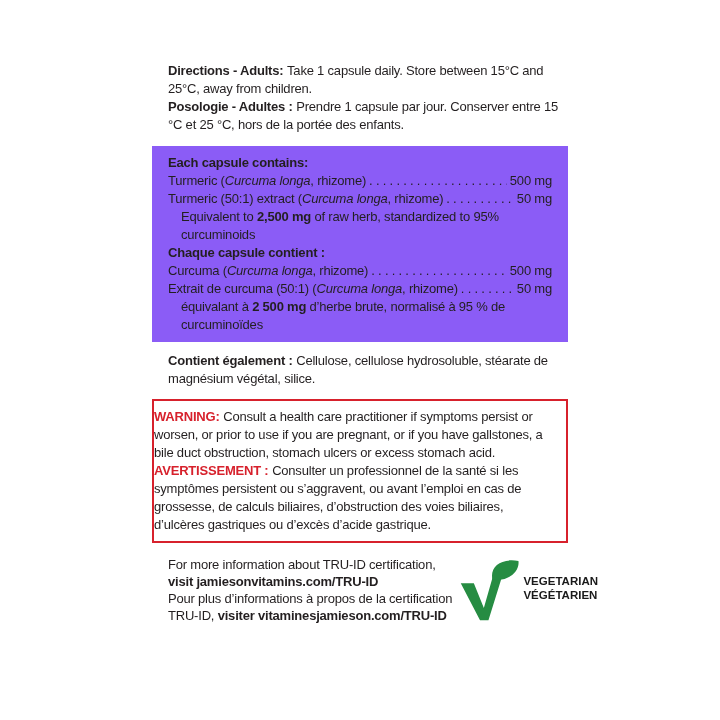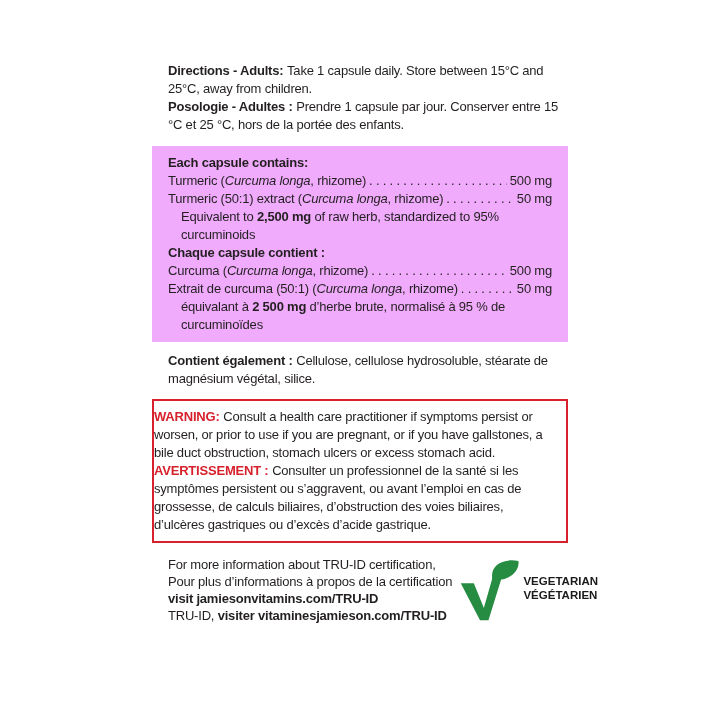--- a/index.html
+++ b/index.html
@@ -22,21 +22,21 @@
     width: 416px;
   }
   p { margin: 0; }
   b { font-weight: bold; }
   i { font-style: italic; }
   .lbl { font-weight: bold; margin-right: 0.28em; }
   .pad { padding-left: 16px; padding-right: 2px; }
 
   
   .capsule-box {
-    background: #f0abfc;
+    background: #8b5cf6;
     margin-top: 12px;
     padding: 8px 16px 8px 16px;
   }
   .hd { font-weight: bold; }
   .row { display: flex; align-items: baseline; white-space: nowrap; line-height: 18px; }
   .row .nm { flex: 0 0 auto; }
   .row .dots { flex: 1 1 auto; overflow: hidden; margin: 0 3px; }
   .row .val { flex: 0 0 auto; }
   .sub { padding-left: 13px; }
 
@@ -122,22 +122,22 @@
     </section>
 
     <section class="warning-box">
       <p><span class="lbl red">WARNING:</span><span>Consult a health care practitioner if symptoms persist or worsen, or prior to use if you are pregnant, or if you have gallstones, a bile duct obstruction, stomach ulcers or excess stomach acid.</span></p>
       <p><span class="lbl red">AVERTISSEMENT :</span><span>Consulter un professionnel de la santé si les symptômes persistent ou s’aggravent, ou avant l’emploi en cas de grossesse, de calculs biliaires, d’obstruction des voies biliaires, d’ulcères gastriques ou d’excès d’acide gastrique.</span></p>
     </section>
 
     <section class="footer">
       <div class="footer-text">
         <p>For more information about TRU-ID certification,</p>
+        <p><b>visit jamiesonvitamins.com/TRU-ID</b></p>
         <p>Pour plus d’informations à propos de la certification</p>
-        <p><b>visit jamiesonvitamins.com/TRU-ID</b></p>
         <p><span>TRU-ID, </span><b>visiter vitaminesjamieson.com/TRU-ID</b></p>
       </div>
 
       <div class="veg-logo">
         <span>
           <svg width="60" height="66" viewBox="0 0 78 80" aria-hidden="true">
             <path fill="#268c42" d="M1 30 L18 30 L31 62 L45 13 L56 17 L37 78 L26 78 Z"></path>
             <path fill="#268c42" d="M42 24 C39 8 54 -3 76 1 C78 16 61 28 45 25 C43 25 42 25 42 24 Z"></path>
           </svg>
         </span>

